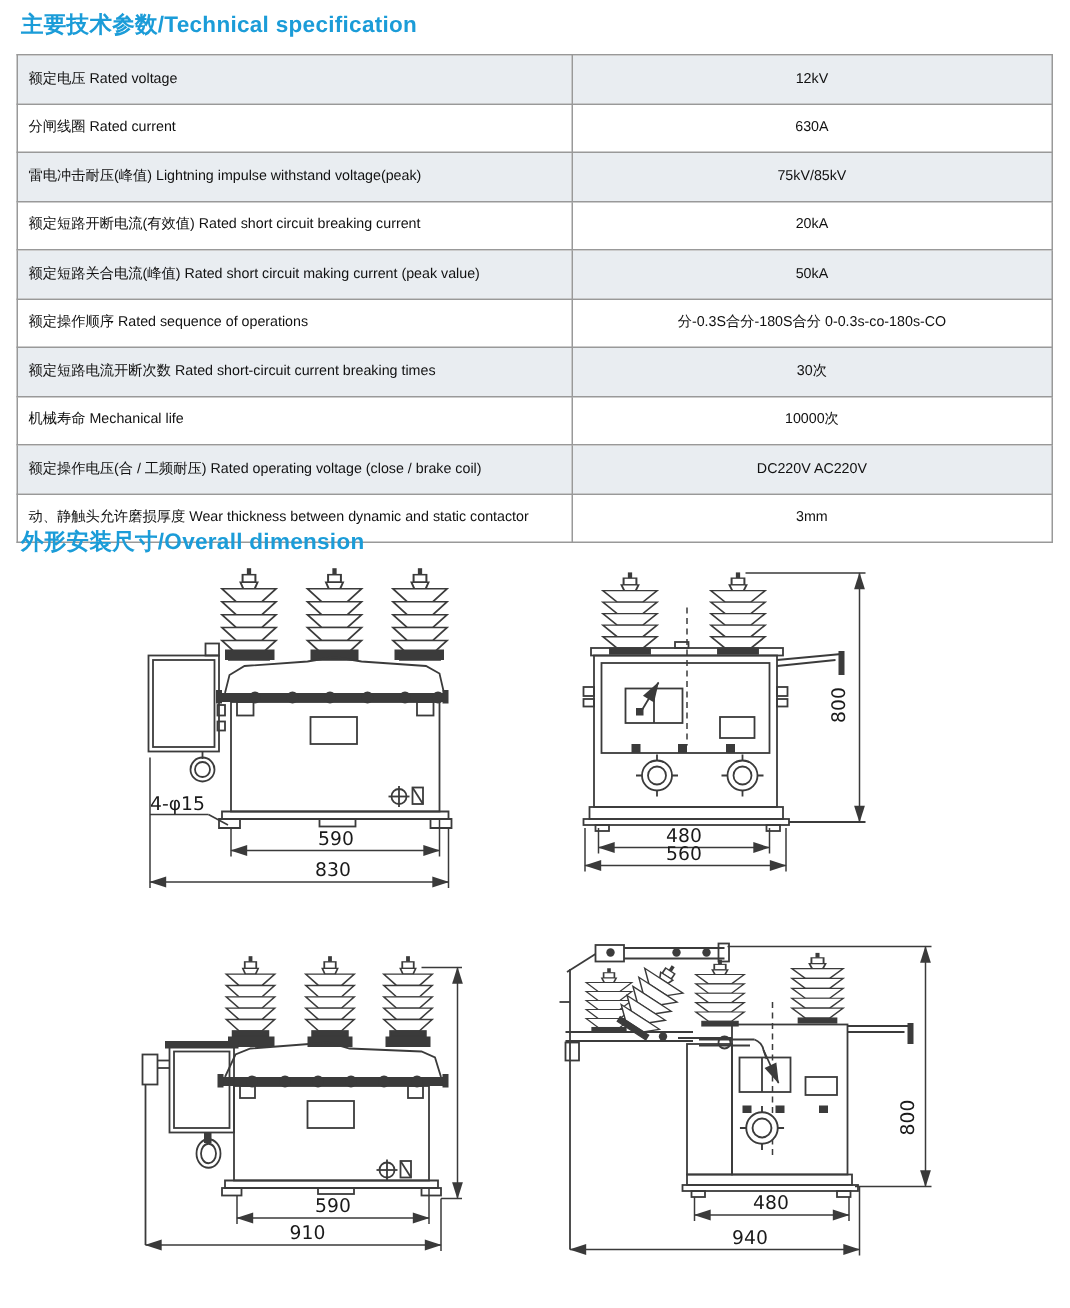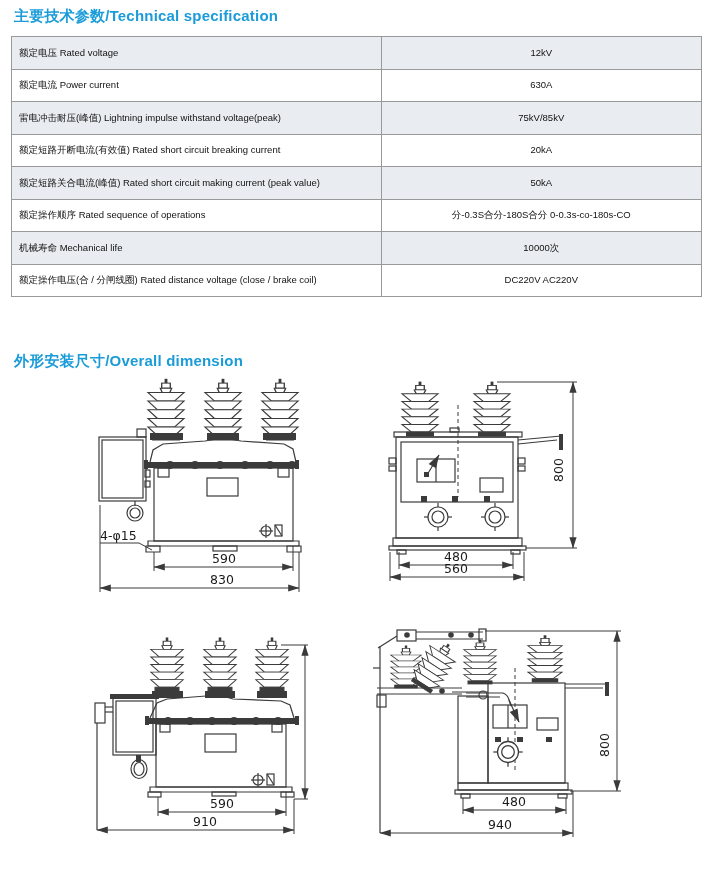--- a/index.html
+++ b/index.html
@@ -32,21 +32,21 @@
 
   <table class="spec">
     <tbody>
 
         <tr>
           <td class="label">额定电压 Rated voltage</td>
           <td class="value">12kV</td>
         </tr>
 
         <tr>
-          <td class="label">额定电流 Power current</td>
+          <td class="label">分闸线圈 Rated current</td>
           <td class="value">630A</td>
         </tr>
 
 
         <tr>
           <td class="label">雷电冲击耐压(峰值) Lightning impulse withstand voltage(peak)</td>
           <td class="value">75kV/85kV</td>
         </tr>
 
         <tr>
@@ -57,31 +57,39 @@
         <tr>
           <td class="label">额定短路关合电流(峰值) Rated short circuit making current (peak value)</td>
           <td class="value">50kA</td>
         </tr>
 
         <tr>
           <td class="label">额定操作顺序 Rated sequence of operations</td>
           <td class="value">分-0.3S合分-180S合分 0-0.3s-co-180s-CO</td>
         </tr>
 
+        <tr>
+          <td class="label">额定短路电流开断次数 Rated short-circuit current breaking times</td>
+          <td class="value">30次</td>
+        </tr>
 
         <tr>
           <td class="label">机械寿命 Mechanical life</td>
           <td class="value">10000次</td>
         </tr>
 
         <tr>
-          <td class="label">额定操作电压(合 / 分闸线圈) Rated distance voltage (close / brake coil)</td>
+          <td class="label">额定操作电压(合 / 工频耐压) Rated operating voltage (close / brake coil)</td>
           <td class="value">DC220V AC220V</td>
         </tr>
 
+        <tr>
+          <td class="label">动、静触头允许磨损厚度 Wear thickness between dynamic and static contactor</td>
+          <td class="value">3mm</td>
+        </tr>
 
 
     </tbody>
   </table>
 
   <h1 class="h" id="h-dim">外形安装尺寸/Overall dimension</h1>
 
   <svg width="0" height="0" style="position:absolute">
     <defs>
       <marker id="arr" viewBox="0 0 10 8" markerWidth="12" markerHeight="9" refX="9.6" refY="4" orient="auto-start-reverse">

